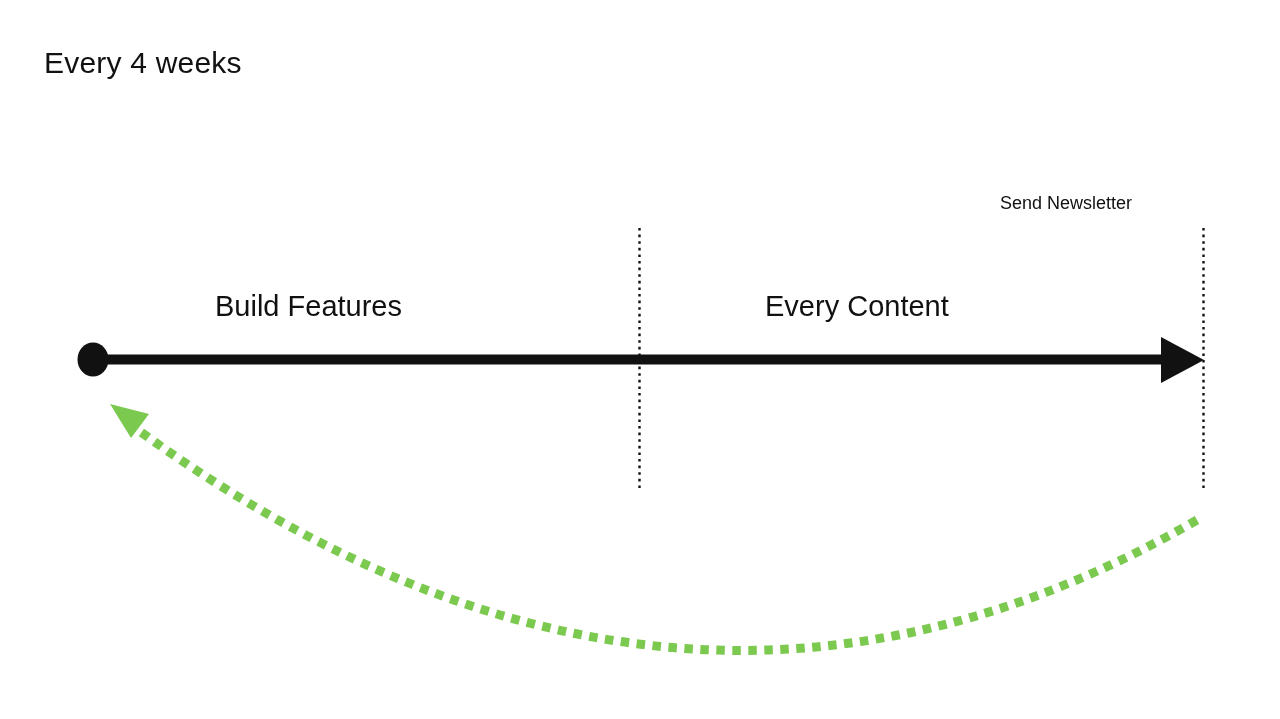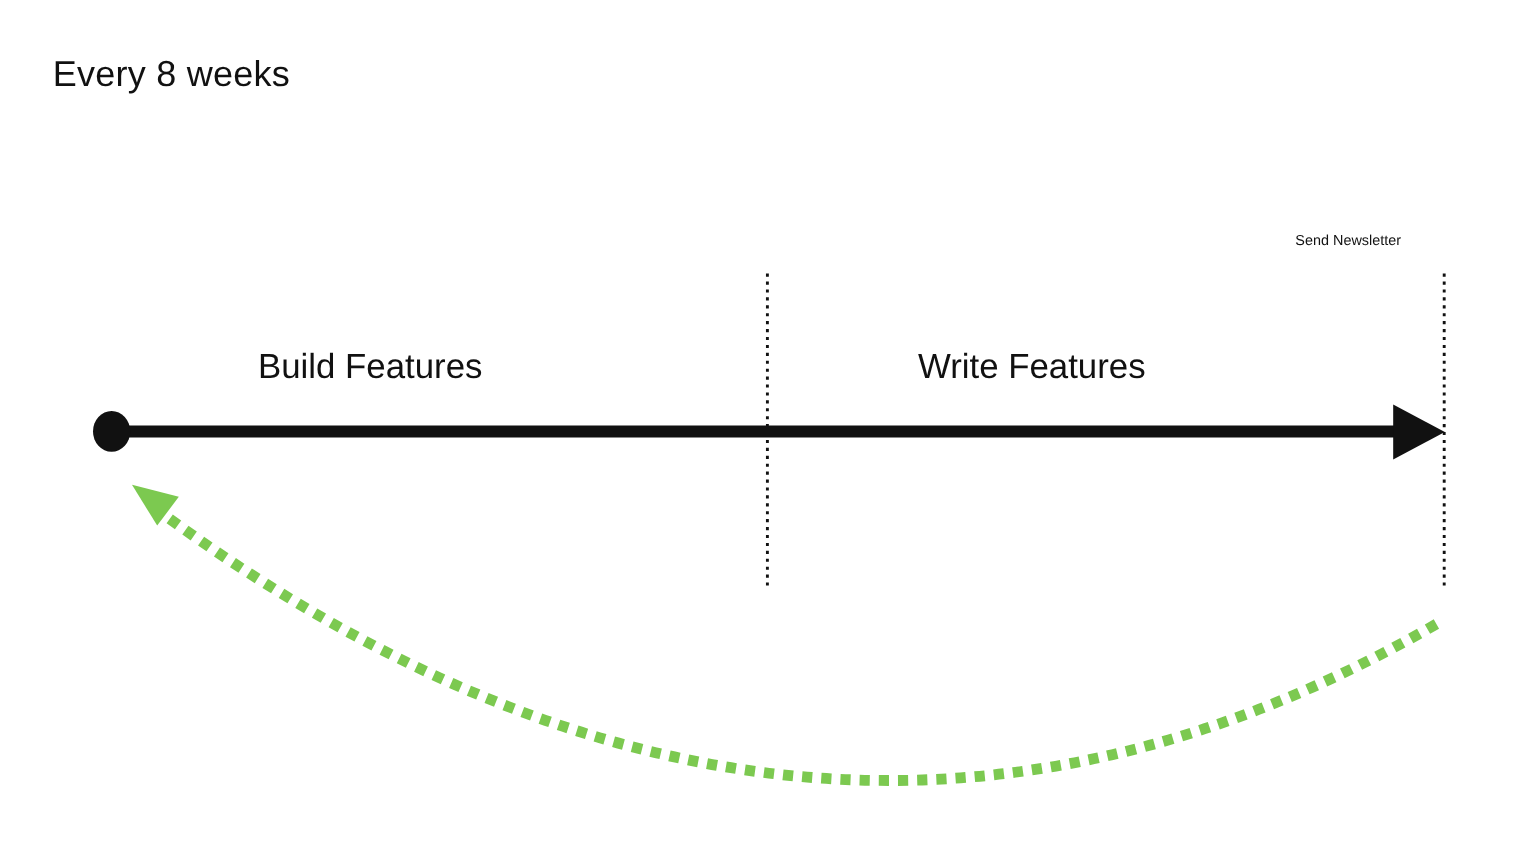--- a/index.html
+++ b/index.html
@@ -22,22 +22,22 @@
     font-size: 30px;
     font-weight: 500;
     color: var(--ink, #111111);
     letter-spacing: 0.2px;
   }
   .milestone-label {
     position: absolute;
     left: 1000px;
     top: 193px;
     width: 247px;
-    text-align: center;
-    font-size: 12px;
+    text-align: left;
+    font-size: 18px;
     font-weight: 400;
     color: var(--ink, #111111);
   }
   .phase-label {
     position: absolute;
     top: 290px;
     width: 300px;
     font-size: 29px;
     font-weight: 500;
     color: var(--ink, #111111);
@@ -57,27 +57,27 @@
   .divider     { stroke: var(--ink, #111111); stroke-width: 2.4; stroke-dasharray: 2.6 4; }
   .loop-curve  { stroke: var(--green, #7cc950); stroke-width: 9; fill: none;
                  stroke-dasharray: 8.5 7.5; stroke-linecap: butt; }
   .loop-head   { fill: var(--green, #7cc950); }
 </style>
 </head>
 <body>
 
 <div class="stage">
 
-  <div class="title">Every 8 weeks</div>
+  <div class="title">Every 4 weeks</div>
 
   <div class="milestone-label">Send Newsletter</div>
 
   <div class="phase-label phase1">Build Features</div>
 
-  <div class="phase-label phase2">Write Features</div>
+  <div class="phase-label phase2">Every Content</div>
 
   <svg class="graphic" viewBox="0 0 1280 719">
 
     <line class="divider" x1="639.5" y1="228" x2="639.5" y2="491"></line>
 
     <line class="divider" x1="1203.5" y1="228" x2="1203.5" y2="491"></line>
 
     <line class="axis-line" x1="93" y1="359.5" x2="1170" y2="359.5"></line>
     <ellipse class="axis-dot" cx="93" cy="359.5" rx="15.5" ry="17"></ellipse>
     <polygon class="axis-head" points="1204,360 1161,337 1161,383"></polygon>

